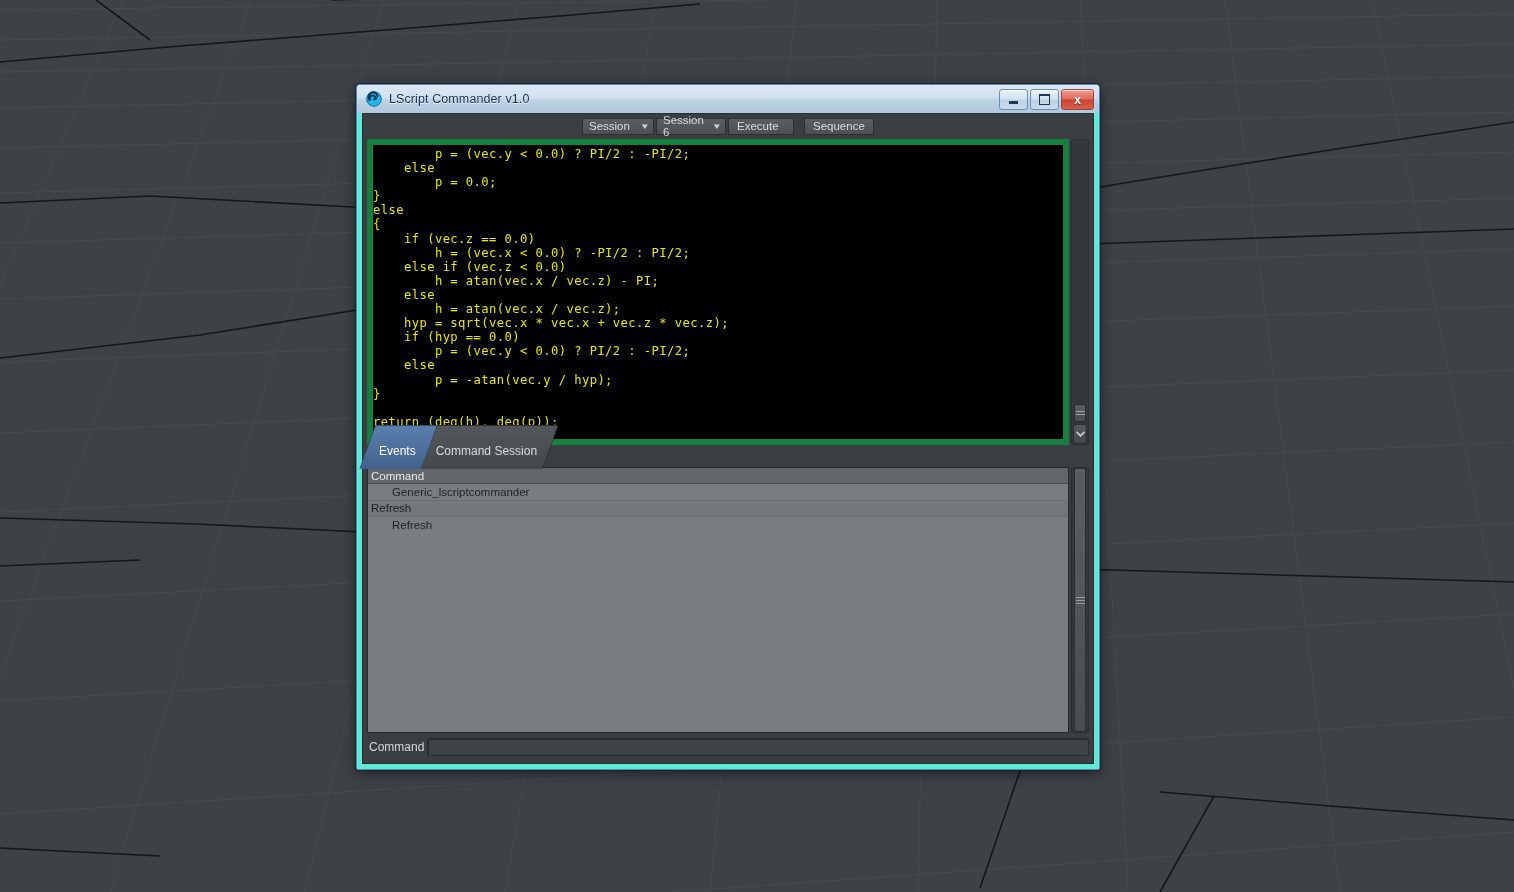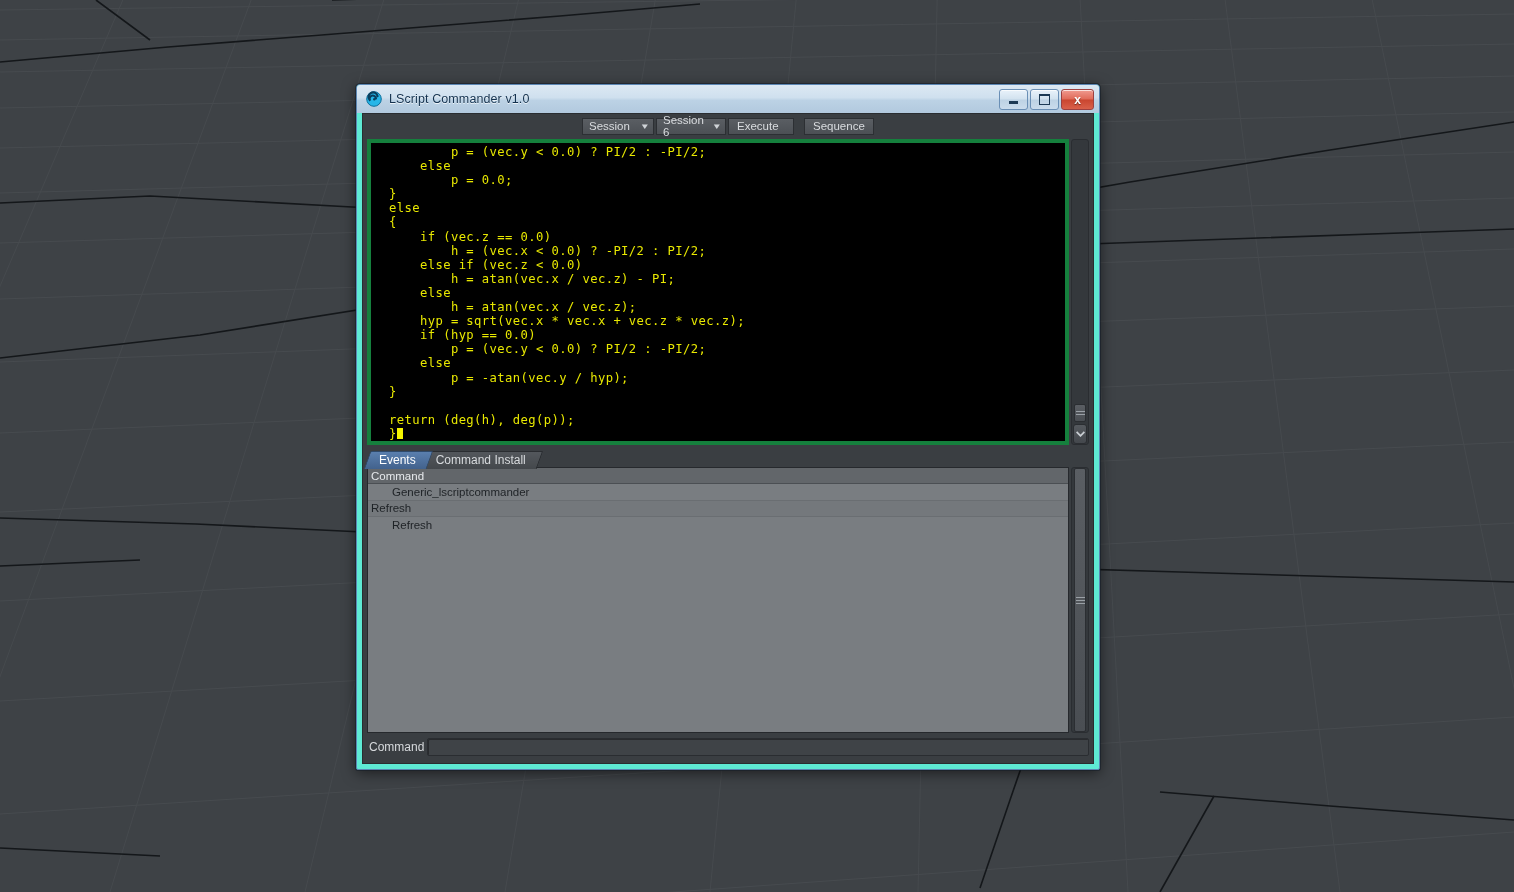--- a/index.html
+++ b/index.html
@@ -75,22 +75,22 @@
   #tb-execute{width:66px;justify-content:flex-start;align-items:center;}
   #tb-install{width:70px;justify-content:flex-start;margin-left:8px;}
 
   
   #editor-wrap{
     position:absolute;left:4px;top:25px;right:4px;height:306px;
     display:flex;
   }
   #code{
     flex:1 1 auto;background:#000;overflow:hidden;
-    border:4px solid #15803d;box-sizing:border-box;
-    padding:2px 0 0 18px;
+    border:6px solid #15803d;box-sizing:border-box;
+    padding:2px 0 0 0;
   }
   #code pre{
     margin:0;color:#e8e800;
     font-family:"DejaVu Sans Mono","Liberation Mono",monospace;
     font-size:12.2px;line-height:14.1px;white-space:pre;
     letter-spacing:.4px;
   }
   #code .caret-block{
     display:inline-block;width:6px;height:11px;background:#f5f500;
     vertical-align:-1px;
@@ -116,21 +116,21 @@
     display:flex;align-items:center;justify-content:center;
     color:#c4c9ce;font-size:10px;
   }
 
   
   #tabs{
     position:absolute;left:4px;top:335px;height:20px;right:4px;
     display:flex;align-items:flex-end;
   }
   .tab{
-    height:18px;padding:0 14px 0 12px;font-size:12px;color:#d7dadd;
+    height:36px;padding:8px 14px 0 12px;font-size:12px;color:#d7dadd;
     display:flex;align-items:center;position:relative;margin-right:-6px;
   }
   .tab .skew{
     position:absolute;inset:0;
     transform:skewX(-20deg);
     border:1px solid #2a2d31;border-bottom:none;
     border-radius:2px 2px 0 0;
     z-index:-1;
   }
   .tab.active{color:#ffffff;}
@@ -311,21 +311,21 @@
       </div>
     </div>
 
     <div id="tabs">
       <div class="tab active">
         <span class="skew"></span>
         <span>Events</span>
       </div>
       <div class="tab inactive">
         <span class="skew"></span>
-        <span>Command Install</span>
+        <span>Command Session</span>
       </div>
     </div>
 
     <div id="list-wrap">
       <div id="list">
         <div class="list-filler"></div>
         <div class="list-header">
           <span>Command</span>
         </div>
         <div class="list-row odd">

